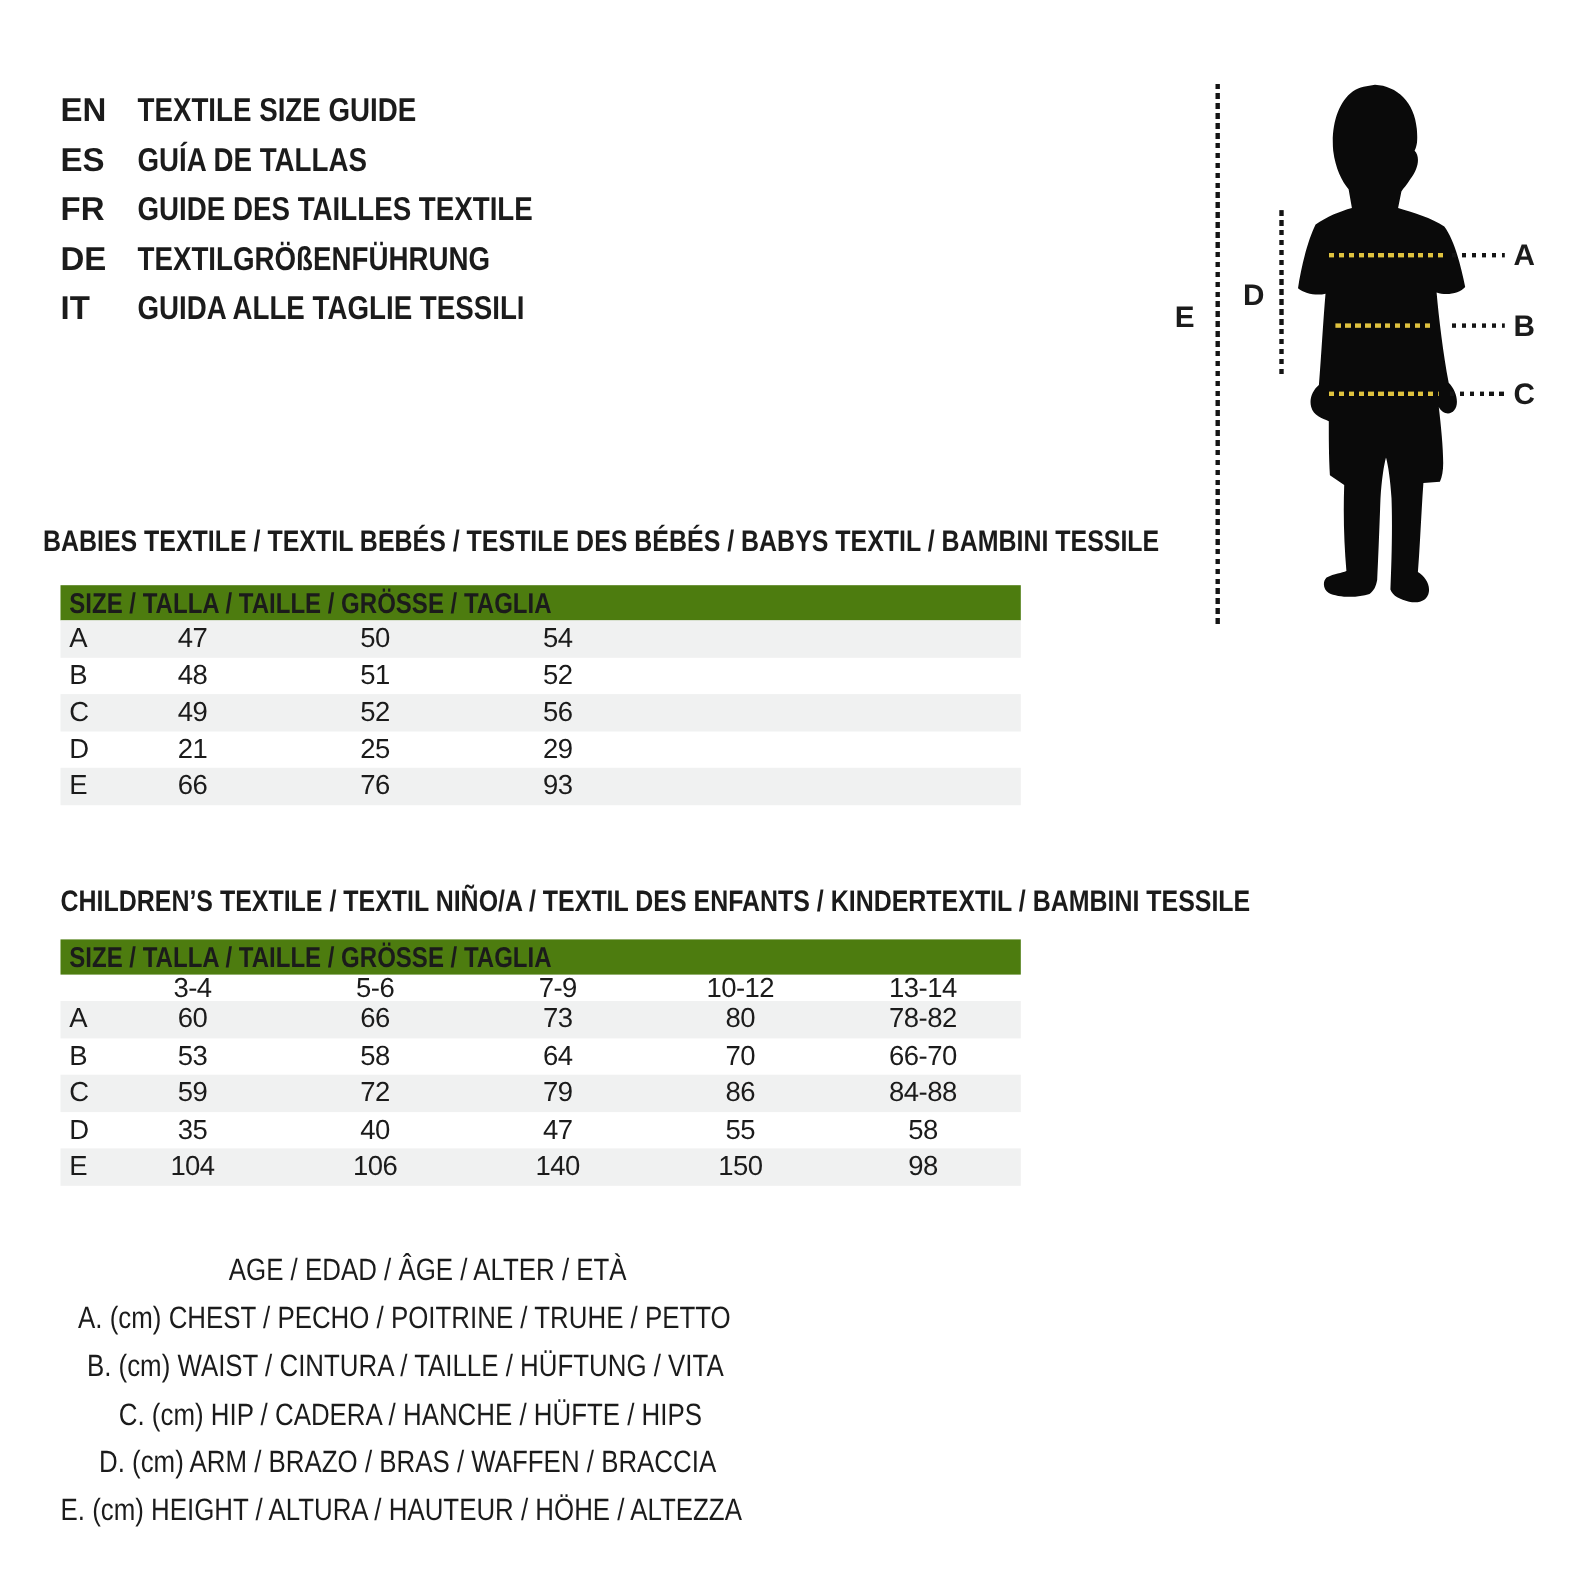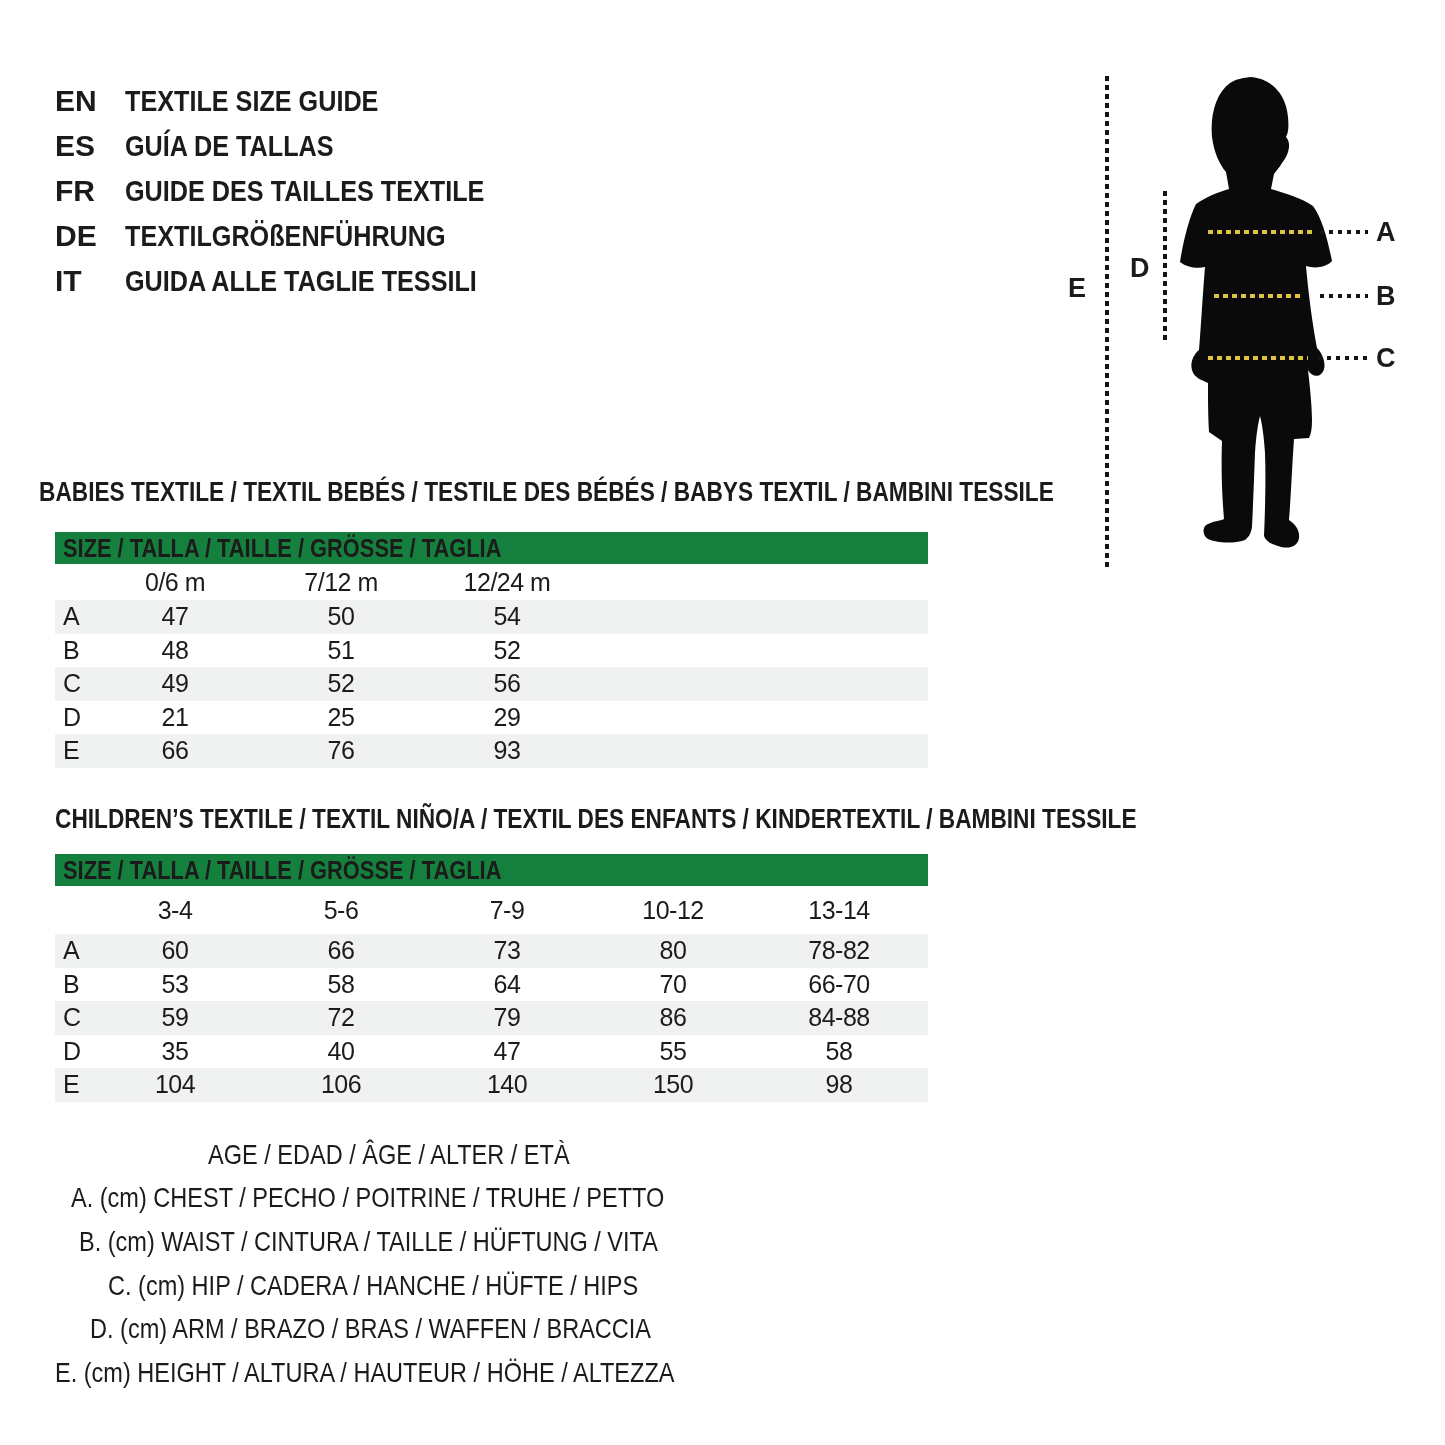--- a/index.html
+++ b/index.html
@@ -19,25 +19,25 @@
   .vline { width:4px; background:repeating-linear-gradient(180deg,#141414 0 5px,transparent 5px 9px); }
   .hdash-y { height:4px; background:repeating-linear-gradient(90deg,#dfc23f 0 5px,transparent 5px 9px); }
   .hdash-k { height:4px; background:repeating-linear-gradient(90deg,#141414 0 4px,transparent 4px 9px); }
   .meas-label { font-size:27px; font-weight:700; line-height:28px; }
 
   
   .section-title { font-size:27px; font-weight:700; white-space:nowrap; }
 
   
   .tbl { left:55px; width:873px; }
-  .tbl-bar { height:32px; background:#15803d; display:flex; align-items:center; padding-left:8px;
+  .tbl-bar { height:32px; background:#4d7c0f; display:flex; align-items:center; padding-left:8px;
              font-size:26px; font-weight:700; }
   .tbl-row { display:flex; align-items:center; }
   .tbl-cols-b { height:36px; }
-  .tbl-cols-c { height:48px; }
+  .tbl-cols-c { height:24px; }
   .data-row { height:33.5px; font-size:25px; }
   .data-row.odd { background:#f0f1f1; }
   .cell { width:166px; text-align:center; font-size:25px; letter-spacing:-0.5px; }
   .cell.lbl { width:37px; text-align:left; padding-left:8px; }
 
   
   .legend { left:55px; top:1133px; }
   .legend-line { height:43.6px; display:flex; align-items:center; font-size:28px; font-weight:400;justify-content:center; }
 </style>
 </head>
@@ -134,26 +134,20 @@
 </div>
 
 <div class="abs section-title" style="left:39px;top:477px;">
   <span class="cond">BABIES TEXTILE / TEXTIL BEBÉS / TESTILE DES BÉBÉS / BABYS TEXTIL / BAMBINI TESSILE</span>
 </div>
 
 <div class="abs tbl" style="top:532px;">
   <div class="tbl-bar">
     <span class="cond">SIZE / TALLA / TAILLE / GRÖSSE / TAGLIA</span>
   </div>
-  <div class="tbl-row tbl-cols-b">
-    <div class="cell lbl"></div>
-    <div class="cell">0/6 m</div>
-    <div class="cell">7/12 m</div>
-    <div class="cell">12/24 m</div>
-  </div>
   <div class="tbl-row data-row odd">
     <div class="cell lbl">A</div>
     <div class="cell">47</div>
     <div class="cell">50</div>
     <div class="cell">54</div>
   </div>
   <div class="tbl-row data-row">
     <div class="cell lbl">B</div>
     <div class="cell">48</div>
     <div class="cell">51</div>

